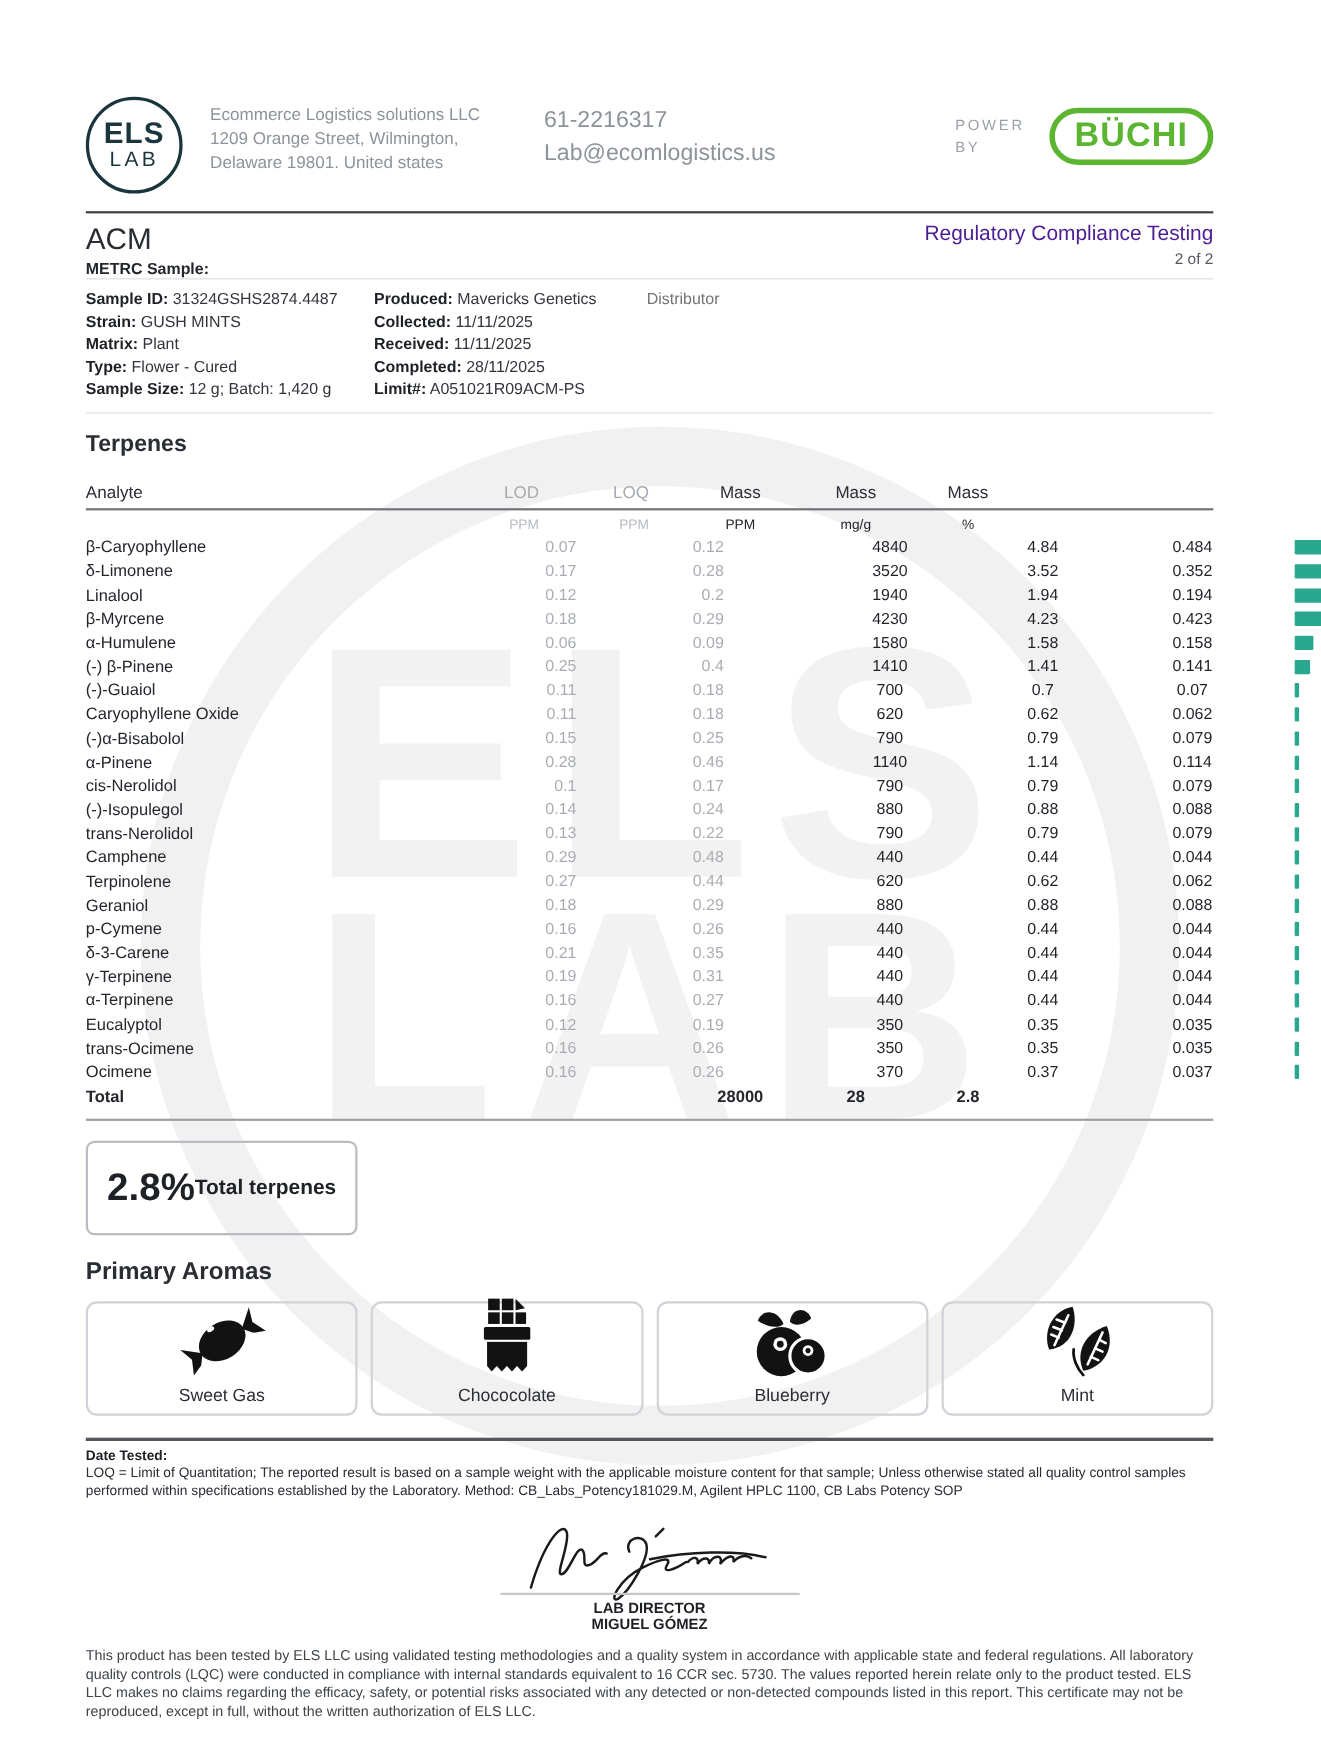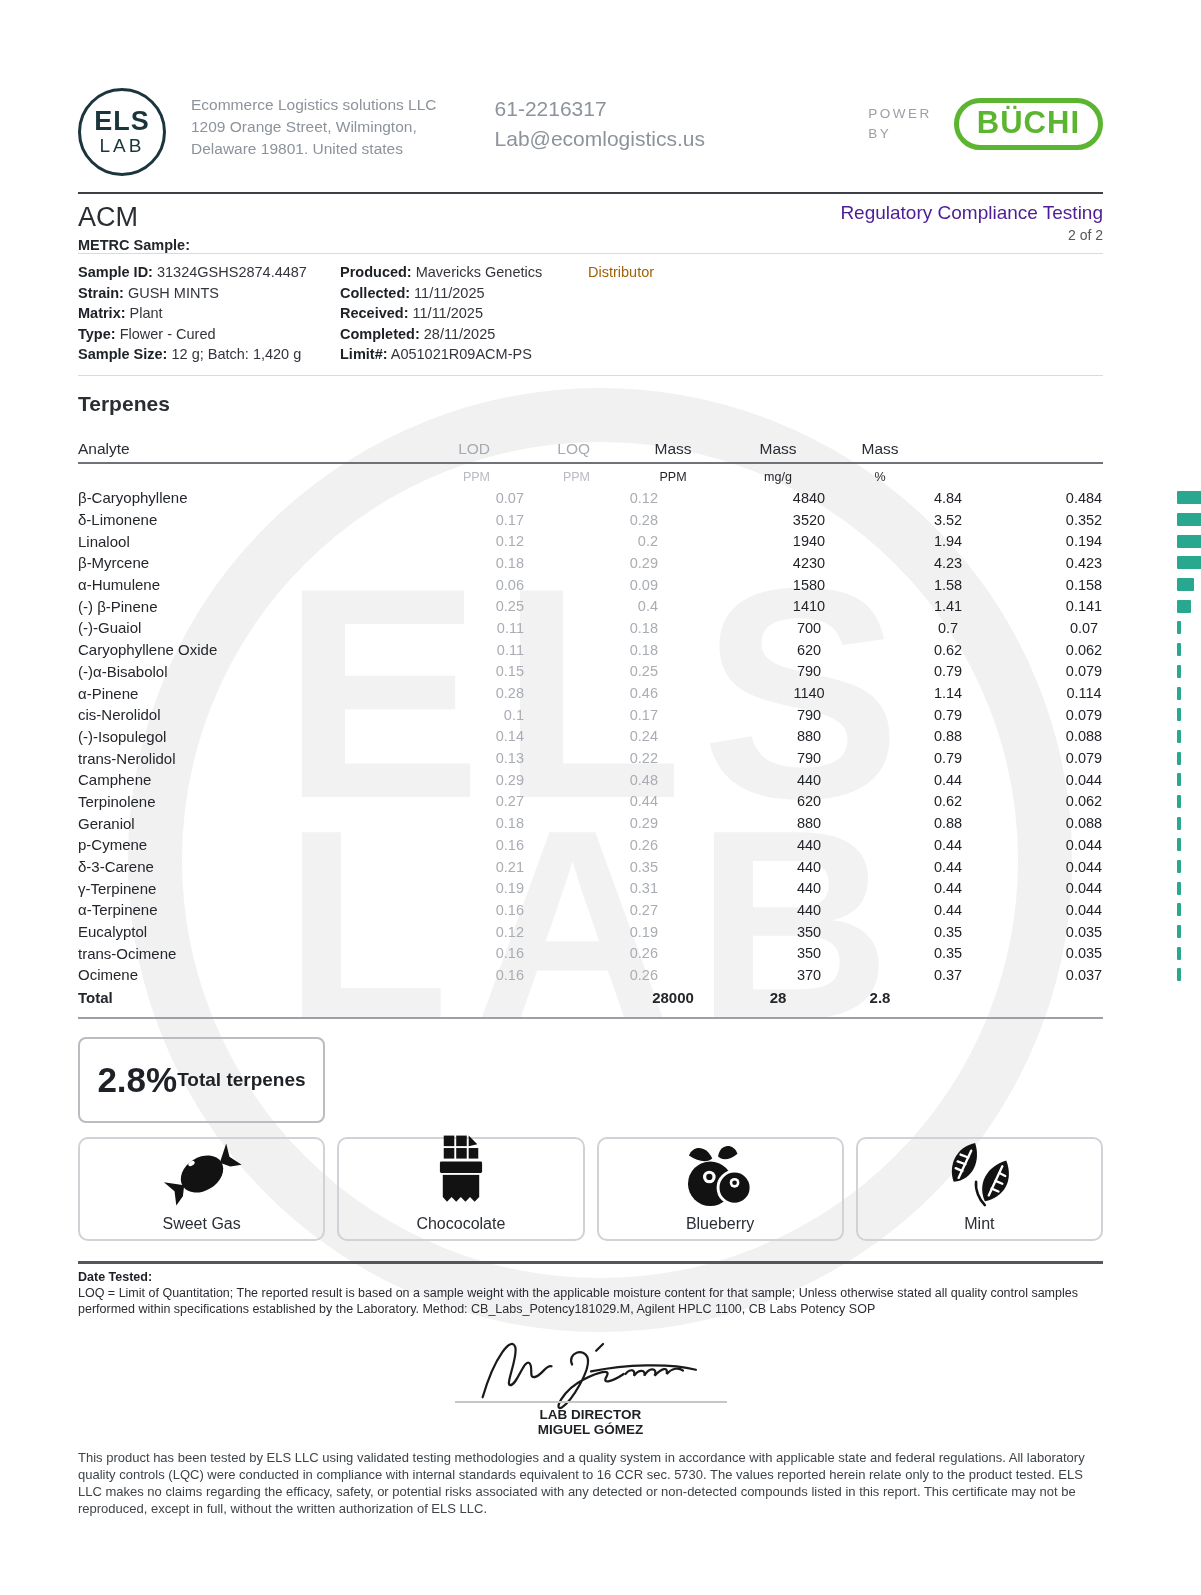--- a/index.html
+++ b/index.html
@@ -42,21 +42,21 @@
   .client{ font-size:27px; font-weight:500; color:#2a2d33; }
   .metrc{ font-size:14.5px; font-weight:700; margin-top:4px; }
   .rct{ text-align:right; }
   .rct-title{ font-size:19px; color:#4c1d95; }
   .rct-page{ font-size:14px; color:#53565b; margin-top:3px; }
 
   
   .info{ display:grid; grid-template-columns:262px 248px 1fr; margin-top:8px; padding-bottom:10px; }
   .irow{ font-size:14.5px; line-height:20.6px; color:#32353b; }
   .irow b{ color:#1d2025; font-weight:700; }
-  .dist{ font-size:14.5px; line-height:20.6px; color:#a16207; }
+  .dist{ font-size:14.5px; line-height:20.6px; color:#737373; }
 
   
   .sec-title{ font-size:21px; color:#2a2d33; margin-top:16px; }
   .thead, .trow, .units, .totrow{ display:grid;
     grid-template-columns:330px 82px 100px 28px 110px 100px 104px 1fr; align-items:center; }
   .thead{ margin-top:20px; height:26px; font-size:15.5px; color:#2a2d33; }
   .thead .gray{ color:#a7abb1; }
   .units{ height:20px; margin-top:3px; font-size:12.5px; }
   .units .gray{ color:#b7bbc0; }
   .trow{ height:21.7px; font-size:15px;gap:34px; }
@@ -480,20 +480,21 @@
       <span class="c"></span>
     </div>
 
     <hr class="hr-end" style="margin-top:8px;">
 
     <div class="sumbox">
       <div class="sum-val">2.8%</div>
       <div class="sum-lab">Total terpenes</div>
     </div>
 
+    <h2 class="aromas-title">Primary Aromas</h2>
     <div class="cards">
 
       <div class="card">
         <span>
           <svg width="82" height="70" viewBox="0 0 92 80">
             <g transform="rotate(-32 46 40)" fill="#121212">
               <ellipse cx="46" cy="40" rx="26" ry="19"></ellipse>
               <path d="M22,40 L4,25 L9,40 L2,55 L14,50 Z"></path>
               <path d="M70,40 L88,25 L83,40 L90,55 L78,50 Z"></path>
             </g>

